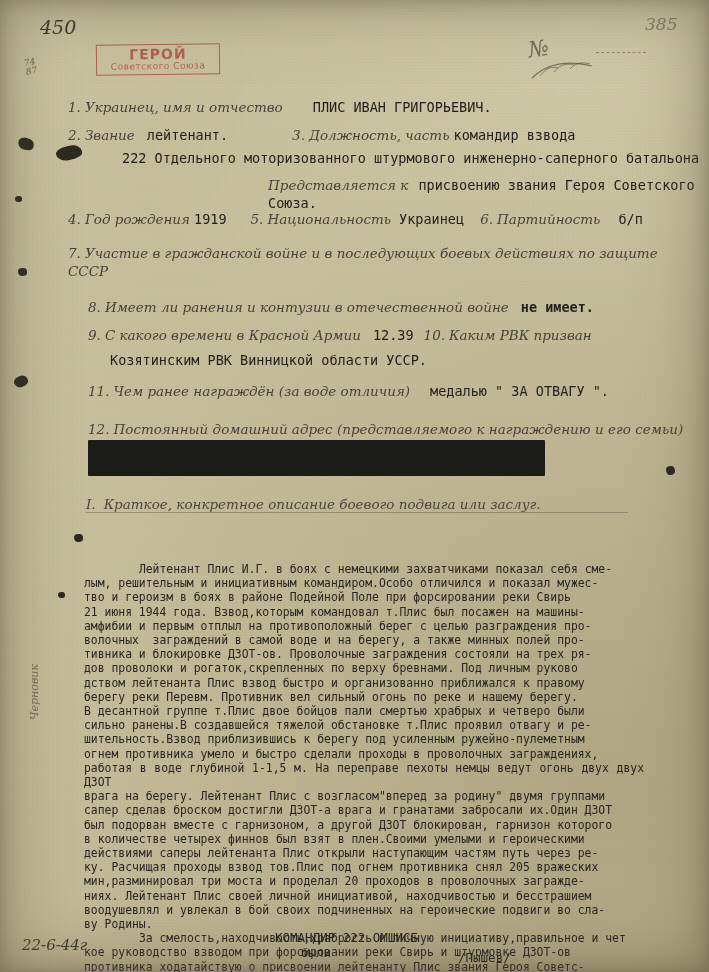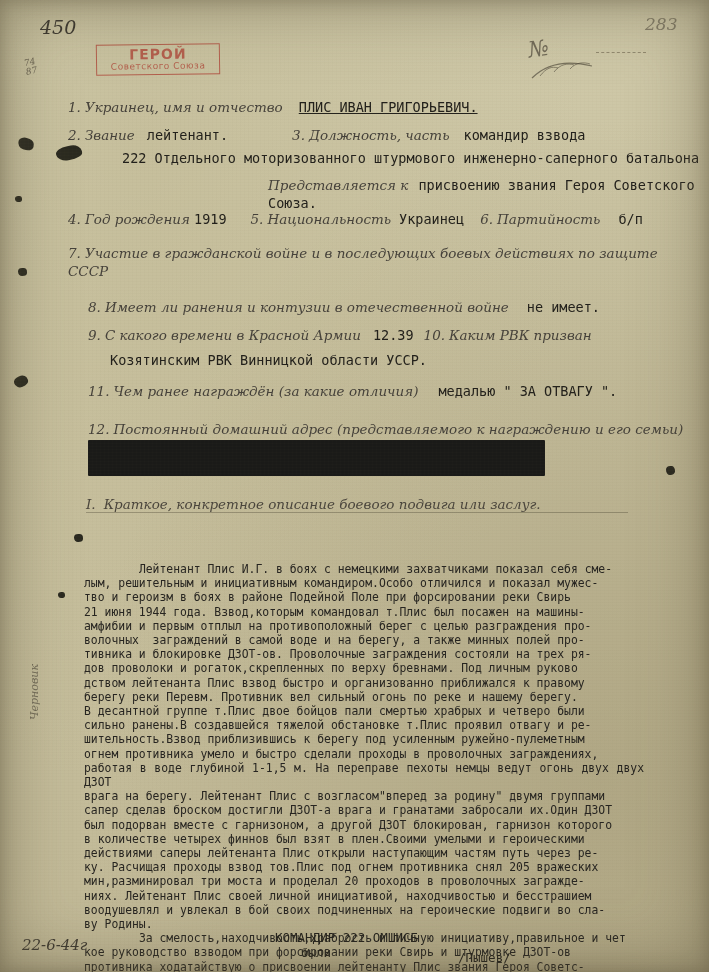--- a/index.html
+++ b/index.html
@@ -152,46 +152,46 @@
     transform: rotate(-8deg);
   }
 </style>
 </head>
 <body>
 
 <div class="page">
 
   <div class="abs archnum" style="left:40px; top:16px;">450</div>
 
-  <div class="abs archnum-right" style="left:645px; top:14px;">283</div>
+  <div class="abs archnum-right" style="left:645px; top:14px;">385</div>
 
   <div class="abs" style="left:25px; top:58px; font-family:'DejaVu Serif',serif; font-style:italic; font-size:9px; color:#514a3e; opacity:.8; transform:rotate(-12deg); line-height:9px;">74<br>87</div>
 
   <div class="abs stamp" style="left:96px; top:44px; width:110px;">
     <div class="l1">ГЕРОЙ</div>
     <div class="l2">Советского Союза</div>
   </div>
 
 
   <div class="abs scribble" style="left:528px; top:36px;">№</div>
   <div class="abs" style="left:596px; top:52px; width:50px; border-bottom:1.5px dashed rgba(70,62,45,.45);"></div>
 
   <div class="abs" style="left:68px; top:98px; width:600px;">
     <span class="fieldlabel">1.</span>
     <span class="fieldlabel">Украинец, имя и отчество</span>
-    <span class="fieldval" style="margin-left:12px;text-decoration:underline;">ПЛИС ИВАН ГРИГОРЬЕВИЧ.</span>
+    <span class="fieldval" style="margin-left:26px;">ПЛИС ИВАН ГРИГОРЬЕВИЧ.</span>
   </div>
 
   <div class="abs" style="left:68px; top:126px; width:610px;">
     <span class="fieldlabel">2.</span>
     <span class="fieldlabel">Звание</span>
     <span class="fieldval" style="margin-left:8px;">лейтенант.</span>
     <span class="fieldlabel" style="margin-left:60px;">3.</span>
     <span class="fieldlabel">Должность, часть</span>
-    <span class="fieldval" style="margin-left:10px;">командир взвода</span>
+    <span class="fieldval" style="">командир взвода</span>
   </div>
 
   <div class="abs fieldval" style="left:122px; top:150px;">222 Отдельного моторизованного штурмового инженерно-саперного батальона</div>
 
   <div class="abs" style="left:268px; top:176px;">
     <span class="fieldlabel">Представляется к</span>
     <span class="fieldval" style="margin-left:6px;">присвоению звания Героя Советского Союза.</span>
   </div>
 
   <div class="abs" style="left:68px; top:210px; width:610px;">
@@ -207,35 +207,35 @@
   </div>
 
   <div class="abs" style="left:68px; top:244px; width:610px;">
     <span class="fieldlabel">7.</span>
     <span class="fieldlabel">Участие в гражданской войне и в последующих боевых действиях по защите СССР</span>
   </div>
 
   <div class="abs" style="left:88px; top:298px; width:610px;">
     <span class="fieldlabel">8.</span>
     <span class="fieldlabel">Имеет ли ранения и контузии в отечественной войне</span>
-    <span class="fieldval" style="margin-left:14px;">не имеет.</span>
+    <span class="fieldval" style="margin-left:8px;font-weight:bold;">не имеет.</span>
   </div>
 
   <div class="abs" style="left:88px; top:326px; width:610px;">
     <span class="fieldlabel">9.</span>
     <span class="fieldlabel">С какого времени в Красной Армии</span>
     <span class="fieldval" style="margin-left:8px;">12.39</span>
     <span class="fieldlabel" style="margin-left:6px;">10.</span>
     <span class="fieldlabel">Каким РВК призван</span>
   </div>
   <div class="abs fieldval" style="left:110px; top:352px;">Козятинским РВК Винницкой области УССР.</div>
 
   <div class="abs" style="left:88px; top:382px; width:610px;">
     <span class="fieldlabel">11.</span>
-    <span class="fieldlabel">Чем ранее награждён (за какие отличия)</span>
+    <span class="fieldlabel">Чем ранее награждён (за воде отличия)</span>
     <span class="fieldval" style="margin-left:16px;">медалью " ЗА ОТВАГУ ".</span>
   </div>
 
   <div class="abs" style="left:88px; top:420px; width:610px;">
     <span class="fieldlabel">12.</span>
     <span class="fieldlabel">Постоянный домашний адрес (представляемого к награждению и его семьи)</span>
   </div>
   <div class="abs redaction" style="left:88px; top:440px; width:457px; height:36px;"></div>
 
   <div class="abs" style="left:86px; top:495px; width:560px;">

